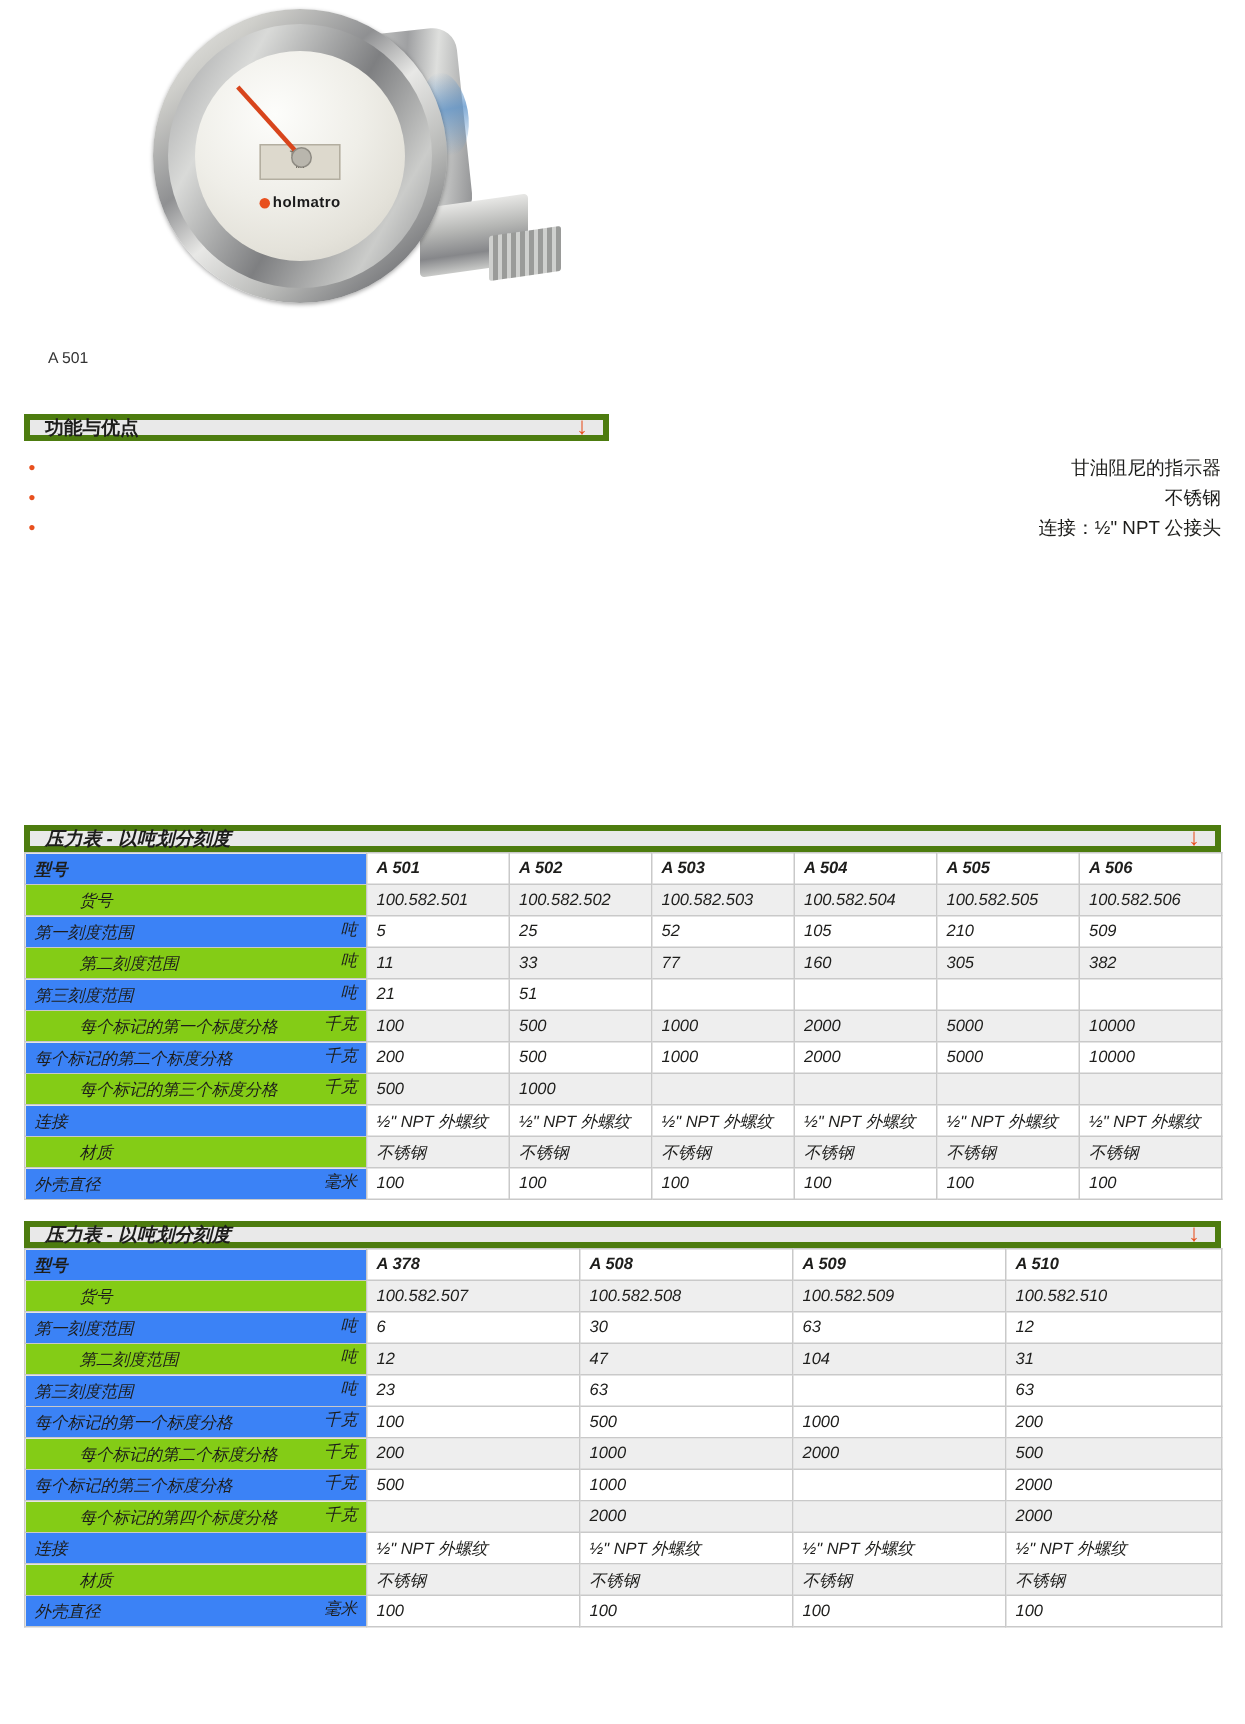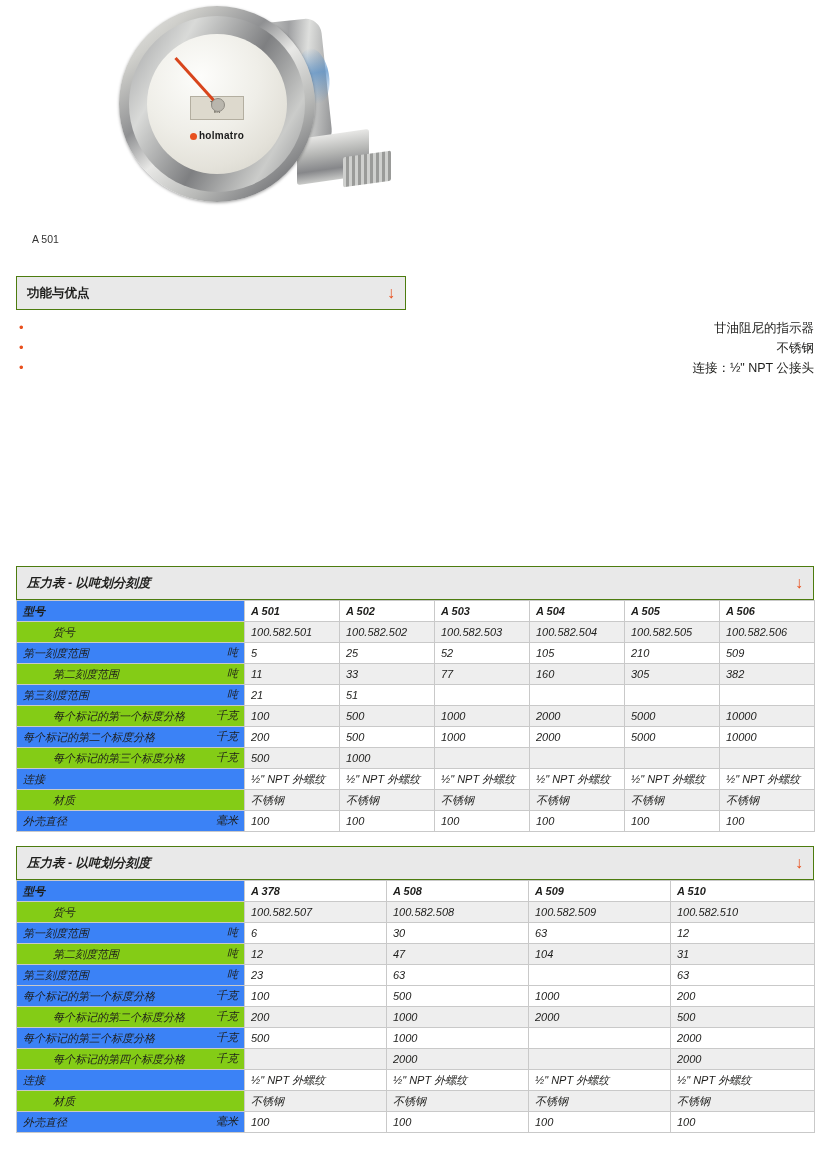--- a/index.html
+++ b/index.html
@@ -23,21 +23,21 @@
   }
 
   
   .product-figure {
     position: relative;
     height: 236px;
     padding-top: 4px;
   }
   .gauge-wrap {
     position: absolute;
-    left: 95px;
+    left: 78px;
     top: 4px;
     width: 270px;
     height: 220px;
   }
   
   .bezel {
     position: absolute;
     left: 8px;
     top: 2px;
     width: 196px;
@@ -173,22 +173,22 @@
 
   
   .features {
     margin-top: 36px;
   }
   .section-bar {
     display: flex;
     align-items: center;
     justify-content: space-between;
     background: #e9e9e9;
-    border: 1px solid #4d7c0f;
-    height: 34px;
+    border: 4px solid #4d7c0f;
+    height: 18px;
     padding: 0 10px;
     box-sizing: border-box;
   }
   .section-bar.narrow { width: 390px; }
   .section-bar .title {
     font-size: 12.5px;
     font-weight: bold;
     color: #1d1d1b;
   }
   .arrow-down {

